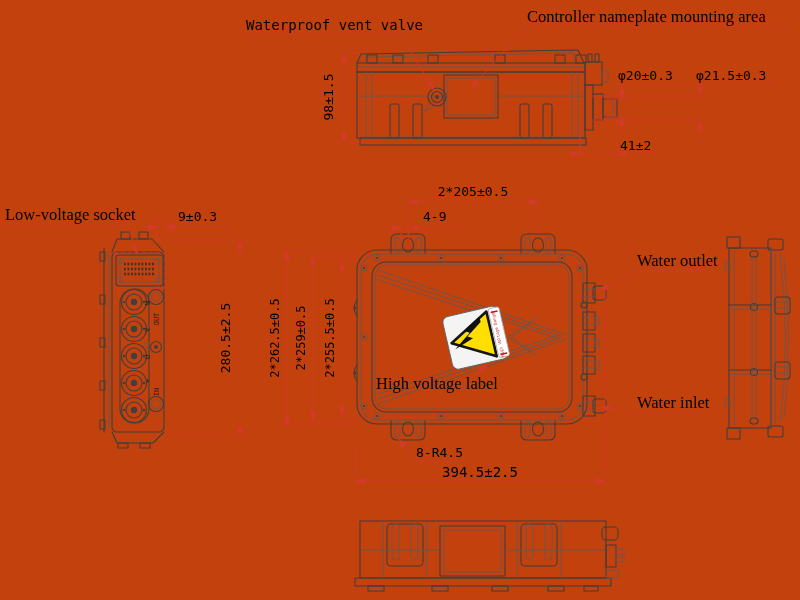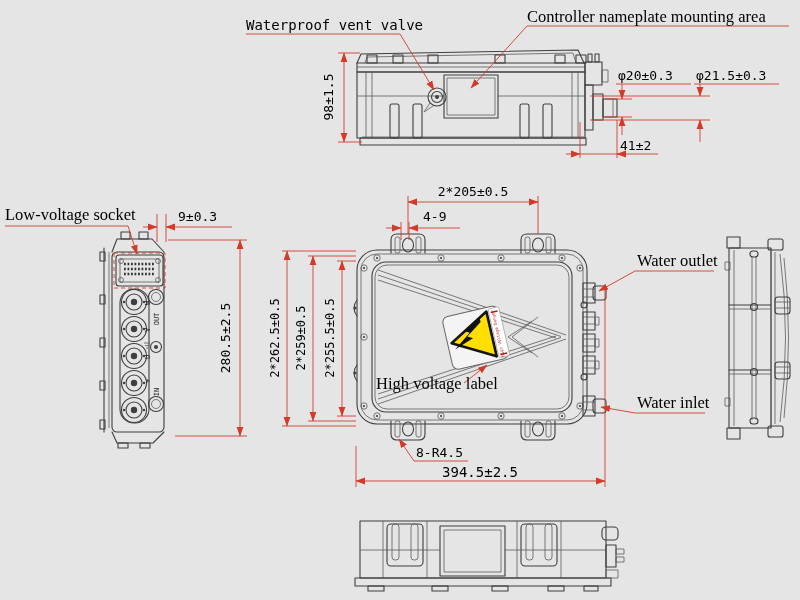--- a/index.html
+++ b/index.html
@@ -1,16 +1,16 @@
 <!DOCTYPE html>
 <html><head>
 <meta charset="utf-8">
 <style>
   html,body{margin:0;padding:0;background:#fff;}
-  .stage{position:relative;width:800px;height:600px;background:#e5e5e5;overflow:hidden;
+  .stage{position:relative;width:800px;height:600px;background:#c2410c;overflow:hidden;
          font-family:"Liberation Sans",sans-serif;}
   svg{position:absolute;left:0;top:0;}
   .k  {stroke:#3f3f3f;fill:none;stroke-width:1.1;stroke-linejoin:round;stroke-linecap:round;}
   .k2 {stroke:#5a5a5a;fill:none;stroke-width:0.8;stroke-linejoin:round;}
   .kf {fill:#3f3f3f;stroke:none;}
   .r  {stroke:#d23a2a;fill:none;stroke-width:0.9;stroke-linecap:butt;}
   .rdash{stroke:#d23a2a;fill:none;stroke-width:0.9;stroke-dasharray:4 3;}
   .pins{stroke:#333;stroke-width:2.6;stroke-dasharray:1.8 1.7;fill:none;}
   .dt {font-family:"DejaVu Sans Mono",monospace;font-size:13px;fill:#000;}
   .dts{font-family:"DejaVu Sans Mono",monospace;font-size:12px;fill:#000;}

